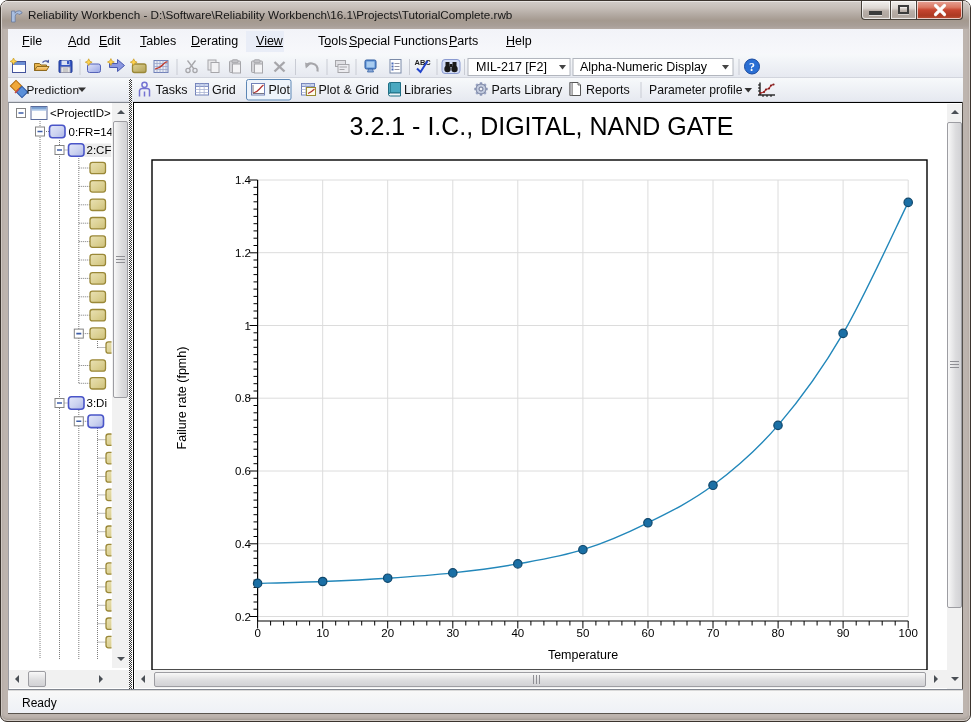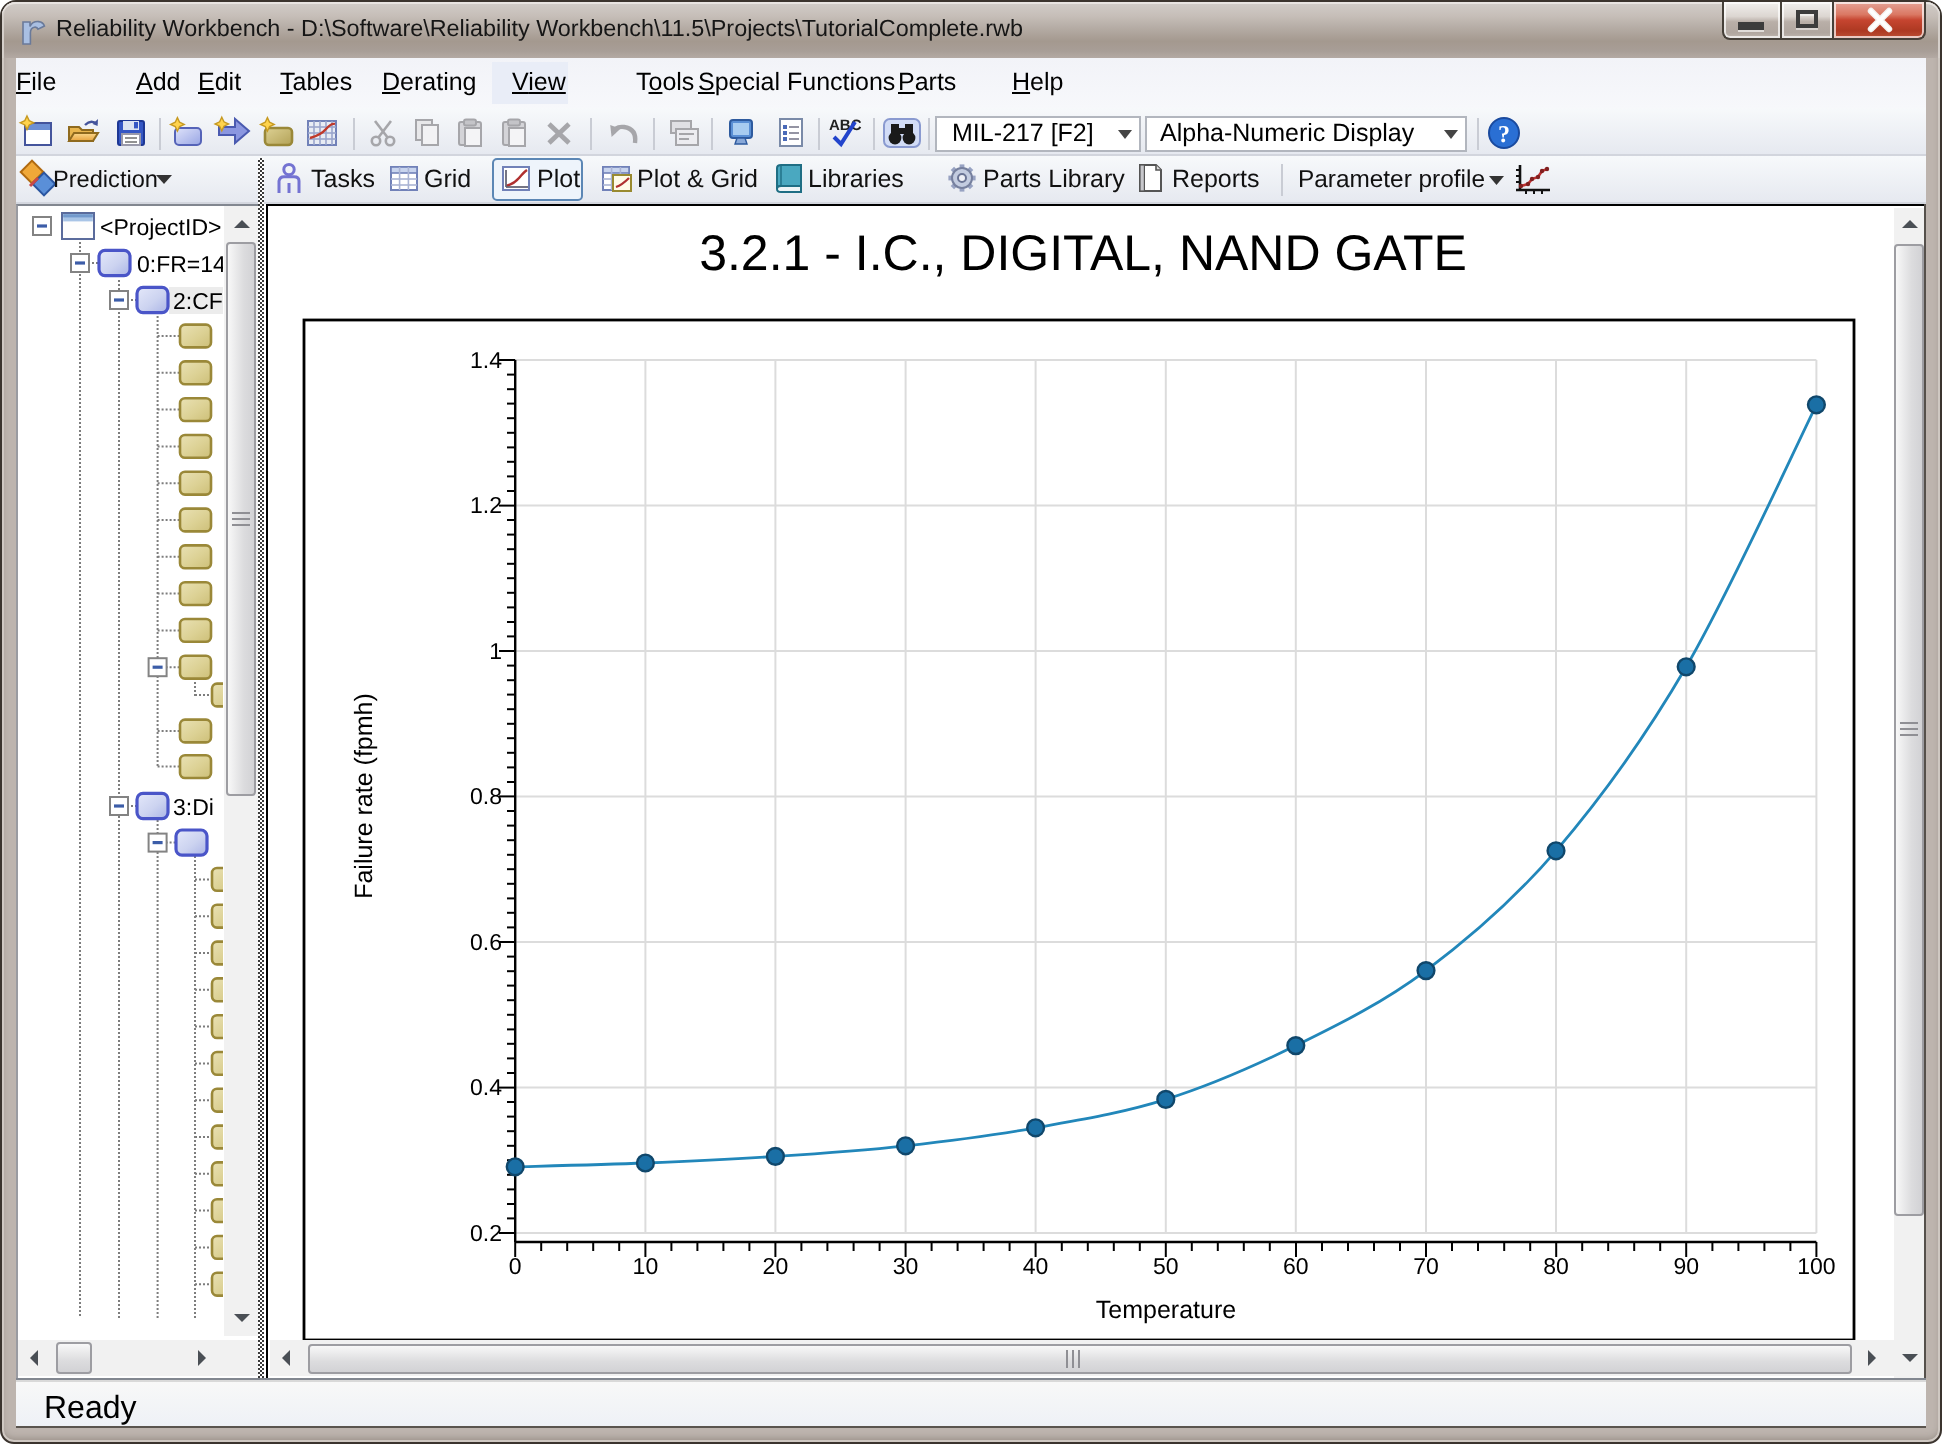--- a/index.html
+++ b/index.html
@@ -42,46 +42,46 @@
     background:#fff;border-left:1.5px solid #000;border-top:1.5px solid #000;}
   
   .sb-track{position:absolute;background:#f1f1f1;}
   .sb-btn{position:absolute;background:transparent;border:none;}
   .sb-thumb-v{position:absolute;background:linear-gradient(90deg,#f8f8f8,#dcdcde 60%,#d2d2d5);border:1px solid #9d9da2;border-radius:2px;}
   .sb-thumb-h{position:absolute;background:linear-gradient(#f8f8f8,#dcdcde 60%,#d2d2d5);border:1px solid #9d9da2;border-radius:2px;}
   .tri{position:absolute;width:0;height:0;}
   
   #statusbar{position:absolute;left:8px;top:690px;width:955px;height:24px;
     background:linear-gradient(#f8f8f8,#eef1f6);border-top:1px solid #d9d9d9;border-bottom:1.4px solid #5a544e;}
-  #statusbar span{position:absolute;left:14px;top:5px;font-size:16px;color:#000;}
+  #statusbar span{position:absolute;left:14px;top:5px;font-size:12px;color:#000;}
   .gripline{position:absolute;background:#8f8f94;height:1px;}
   .griplinev{position:absolute;background:#8f8f94;width:1px;}
 </style>
 </head>
 <body>
 <div id="win"></div>
 <div id="titlebar"></div>
 <svg class="abs" style="left:8px;top:5px;" width="18" height="20" viewBox="0 0 18 20">
     <path d="M3.5 17 L3.5 6 L7 6 L7 8.2 Q8.2 5.6 11.3 5.8 Q13.6 6 14.2 8.0 L11 9.6 Q10.6 8.4 9.2 8.6 Q7.2 9 7.2 11.5 L7.2 17 Z" fill="#a9bfe2" stroke="#6a7a9a" stroke-width="0.8"></path>
   </svg>
-<div id="title-text">Reliability Workbench - D:\Software\Reliability Workbench\11.5\Projects\TutorialComplete.rwb</div>
+<div id="title-text">Reliability Workbench - D:\Software\Reliability Workbench\16.1\Projects\TutorialComplete.rwb</div>
 
 <div class="capbtn" id="btn-min"></div>
 <div class="capbtn" id="btn-max"></div>
 <div class="capbtn" id="btn-close"></div>
 <div class="abs" style="left:869px;top:11px;width:13px;height:3.5px;background:#3c3c3c;box-shadow:0 1px 0 rgba(255,255,255,.6);"></div>
 <div class="abs" style="left:897.5px;top:5px;width:11px;height:9px;border:2px solid #3c3c3c;box-shadow:0 1px 0 rgba(255,255,255,.5),inset 0 1px 0 rgba(255,255,255,.5);"></div>
 <svg class="abs" style="left:931px;top:3px;" width="18" height="14" viewBox="0 0 18 14">
     <path d="M4.5 2.5 L13.5 11.5 M13.5 2.5 L4.5 11.5" stroke="#f4f2f0" stroke-width="3.2" stroke-linecap="round"></path>
     <path d="M4.5 2.5 L13.5 11.5 M13.5 2.5 L4.5 11.5" stroke="#fefefe" stroke-width="1.8" stroke-linecap="round"></path>
   </svg>
 
 <div id="menubar"></div>
 <div class="abs" style="left:246px;top:31px;width:38px;height:21px;background:#e9edf7;"></div>
-<div class="menu" style="left:8px;"><u>F</u>ile</div>
+<div class="menu" style="left:22px;"><u>F</u>ile</div>
 <div class="menu" style="left:68px;"><u>A</u>dd</div>
 <div class="menu" style="left:99px;"><u>E</u>dit</div>
 <div class="menu" style="left:140px;"><u>T</u>ables</div>
 <div class="menu" style="left:191px;"><u>D</u>erating</div>
 <div class="menu" style="left:256px;text-decoration:underline;"><u>V</u>iew</div>
 <div class="menu" style="left:302px;margin-left:16px;">T<u>o</u>ols</div>
 <div class="menu" style="left:349px;"><u>S</u>pecial Functions</div>
 <div class="menu" style="left:449px;"><u>P</u>arts</div>
 <div class="menu" style="left:506px;"><u>H</u>elp</div>
 

